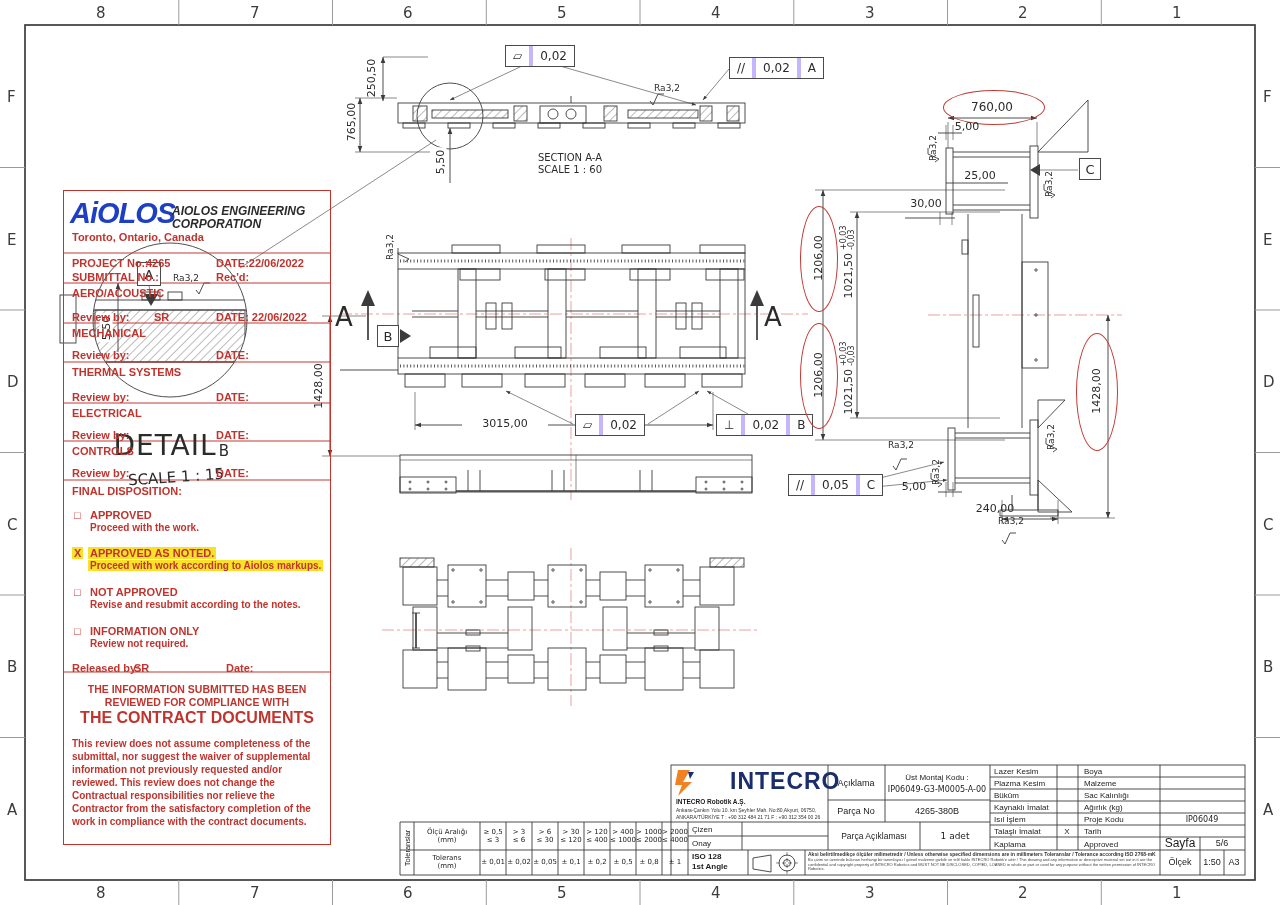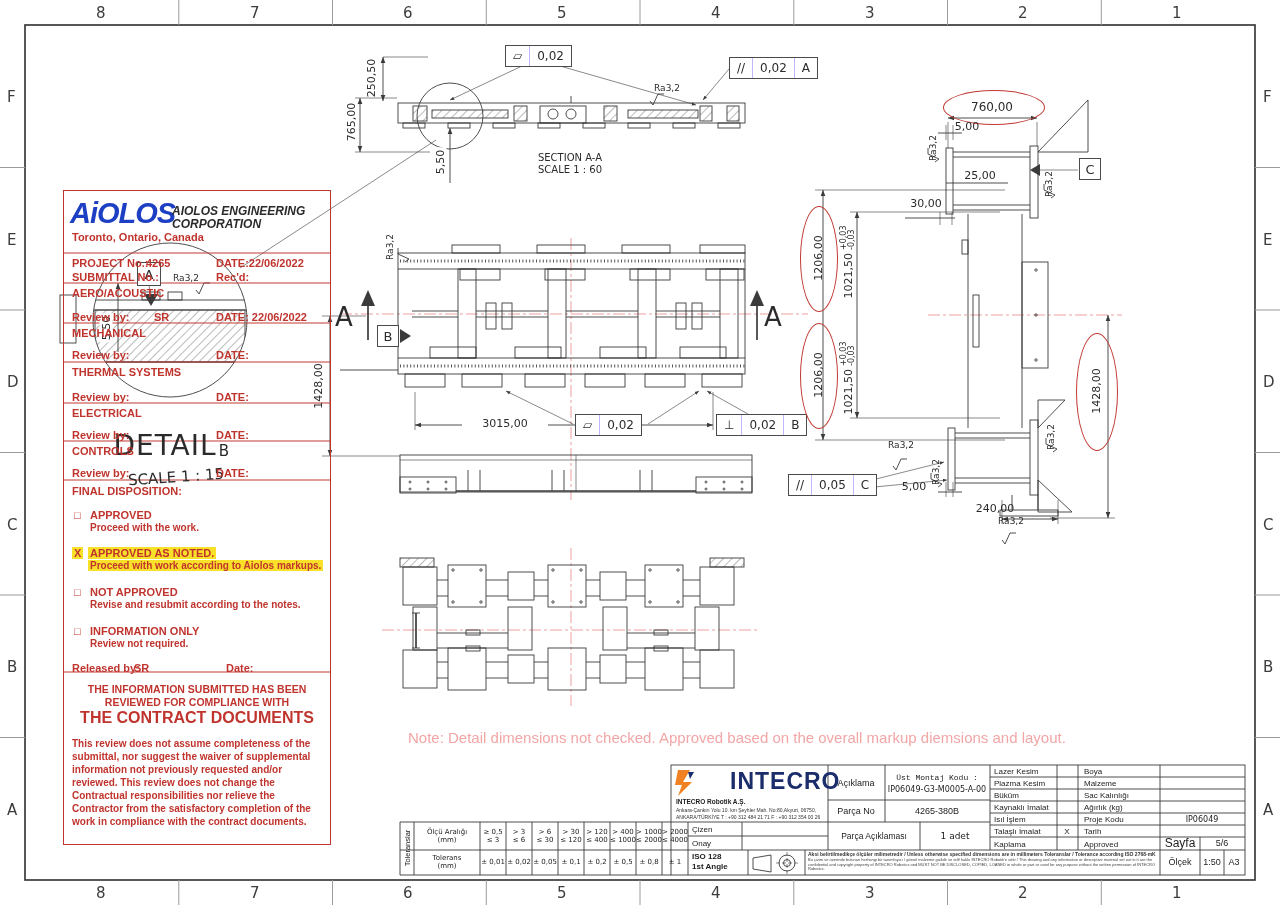--- a/index.html
+++ b/index.html
@@ -18,21 +18,21 @@
   .zl{position:absolute;font-family:"DejaVu Sans",sans-serif;font-size:15px;color:#3c3c3c;}
   .dc{position:absolute;transform:translate(-50%,-50%);font-family:"DejaVu Sans",sans-serif;
       font-size:11px;color:#2b2b2b;white-space:nowrap;display:flex;align-items:center;}
   .dcv{transform:translate(-50%,-50%) rotate(-90deg);}
   .bgw{background:#fff;padding:0 2px;}
   .sm{font-size:9px;}
   .stk{display:inline-flex;flex-direction:column;margin-left:3px;font-size:8px;line-height:8px;font-style:normal;}
   .stk i{font-style:normal;}
   .fcf{position:absolute;display:flex;background:#fff;border:1px solid #4a4a4a;height:20px;
        font-family:"DejaVu Sans",sans-serif;color:#2b2b2b;}
-  .fc{display:flex;align-items:center;justify-content:center;padding:0 7px;border-left:1px solid #c4b5fd;font-size:12px;white-space:nowrap;}
+  .fc{display:flex;align-items:center;justify-content:center;padding:0 7px;border-left:4px solid #c4b5fd;font-size:12px;white-space:nowrap;}
   .fc:first-child{border-left:none;}
   .datum{position:absolute;width:20px;height:20px;border:1px solid #4a4a4a;background:#fff;
          display:flex;align-items:center;justify-content:center;font-size:13px;
          font-family:"DejaVu Sans",sans-serif;color:#2b2b2b;}
   .rell{position:absolute;border:1.6px solid #c23a33;border-radius:50%;}
   .cutA{position:absolute;transform:translate(-50%,-50%);font-family:"DejaVu Sans",sans-serif;
         font-size:26px;color:#2b2b2b;}
   .note{position:absolute;font-size:15px;color:#f2a6a6;white-space:nowrap;
         font-family:"Liberation Sans",sans-serif;}
   
@@ -546,21 +546,20 @@
 <div class="dc dcv sm" style="left:1051px;top:437px">Ra3,2</div>
 <div class="dc sm" style="left:1011px;top:521px">Ra3,2</div>
 
 <div class="datum" style="left:137px;top:262px;width:22px;height:22px">A</div>
 <div class="dc sm" style="left:186px;top:278px">Ra3,2</div>
 <div class="dc dcv bgw" style="left:106px;top:328px">5,50</div>
 <div class="det" style="left:165px;top:445px;font-size:28px;letter-spacing:1px">DETAIL</div>
 <div class="det" style="left:224px;top:451px;font-size:15px">B</div>
 <div class="det" style="left:176px;top:477px;font-size:15px;transform:translate(-50%,-50%) rotate(-4deg)">SCALE 1 : 15</div>
 
-<div class="note" style="left:408px;top:729px">Note: Detail dimensions not checked. Approved based on the overall markup diemsions and layout.</div>
 
 <div id="stamp">
   <div class="logoA" style="left:6px;top:6px">AiOLOS</div>
   <div class="logoR" style="left:108px;top:14px">
     <div>AIOLOS ENGINEERING</div>
     <div>CORPORATION</div>
   </div>
   <div class="a" style="left:8px;top:40px">Toronto, Ontario, Canada</div>
   <div class="a" style="left:8px;top:66px">PROJECT No.:</div>
   <div class="a" style="left:82px;top:66px">4265</div>
@@ -617,21 +616,21 @@
 
   <div class="par" style="left:8px;top:546px">This review does not assume completeness of the submittal, nor suggest the waiver of supplemental information not previously requested and/or reviewed.  This review does not change the Contractual responsibilities nor relieve the Contractor from the satisfactory completion of the work in compliance with the contract documents.</div>
 </div>
 
 <div class="intname" style="left:730px;top:768px">INTECRO</div>
 <div class="tb" style="left:676px;top:798px;font-size:6.5px;font-weight:bold">INTECRO Robotik A.Ş.</div>
 <div class="tiny" style="left:676px;top:807px">Ankara-Çankırı Yolu 10. km Şeyhler Mah. No:80,Akyurt, 06750,</div>
 <div class="tiny" style="left:676px;top:814px">ANKARA/TÜRKİYE T : +90 312 484 21 71 F : +90 312 354 00 26</div>
 
 <div class="tbc" style="left:856px;top:783px;font-size:9px">Açıklama</div>
-<div class="tbc" style="left:937px;top:777px;font-family:Liberation Mono, monospace">Üst Montaj Kodu :</div>
+<div class="tbc" style="left:937px;top:777px;font-family:Liberation Sans, sans-serif">Üst Montaj Kodu :</div>
 <div class="tbc" style="left:937px;top:789px;font-family:'DejaVu Sans',sans-serif">IP06049-G3-M0005-A-00</div>
 <div class="tbc" style="left:856px;top:811px;font-size:9px">Parça No</div>
 <div class="tbc" style="left:937px;top:811px;font-size:9px">4265-380B</div>
 
 <div class="tb" style="left:692px;top:825px">Çizen</div>
 <div class="tb" style="left:692px;top:839px">Onay</div>
 <div class="tbc" style="left:874px;top:836px;font-size:8.5px">Parça Açıklaması</div>
 <div class="tbc" style="left:955px;top:836px;font-size:9px;font-family:'DejaVu Sans',sans-serif">1 adet</div>
 <div class="tb" style="left:692px;top:852px;font-weight:bold">ISO 128</div>
 <div class="tb" style="left:692px;top:862px;font-weight:bold">1st Angle</div>

